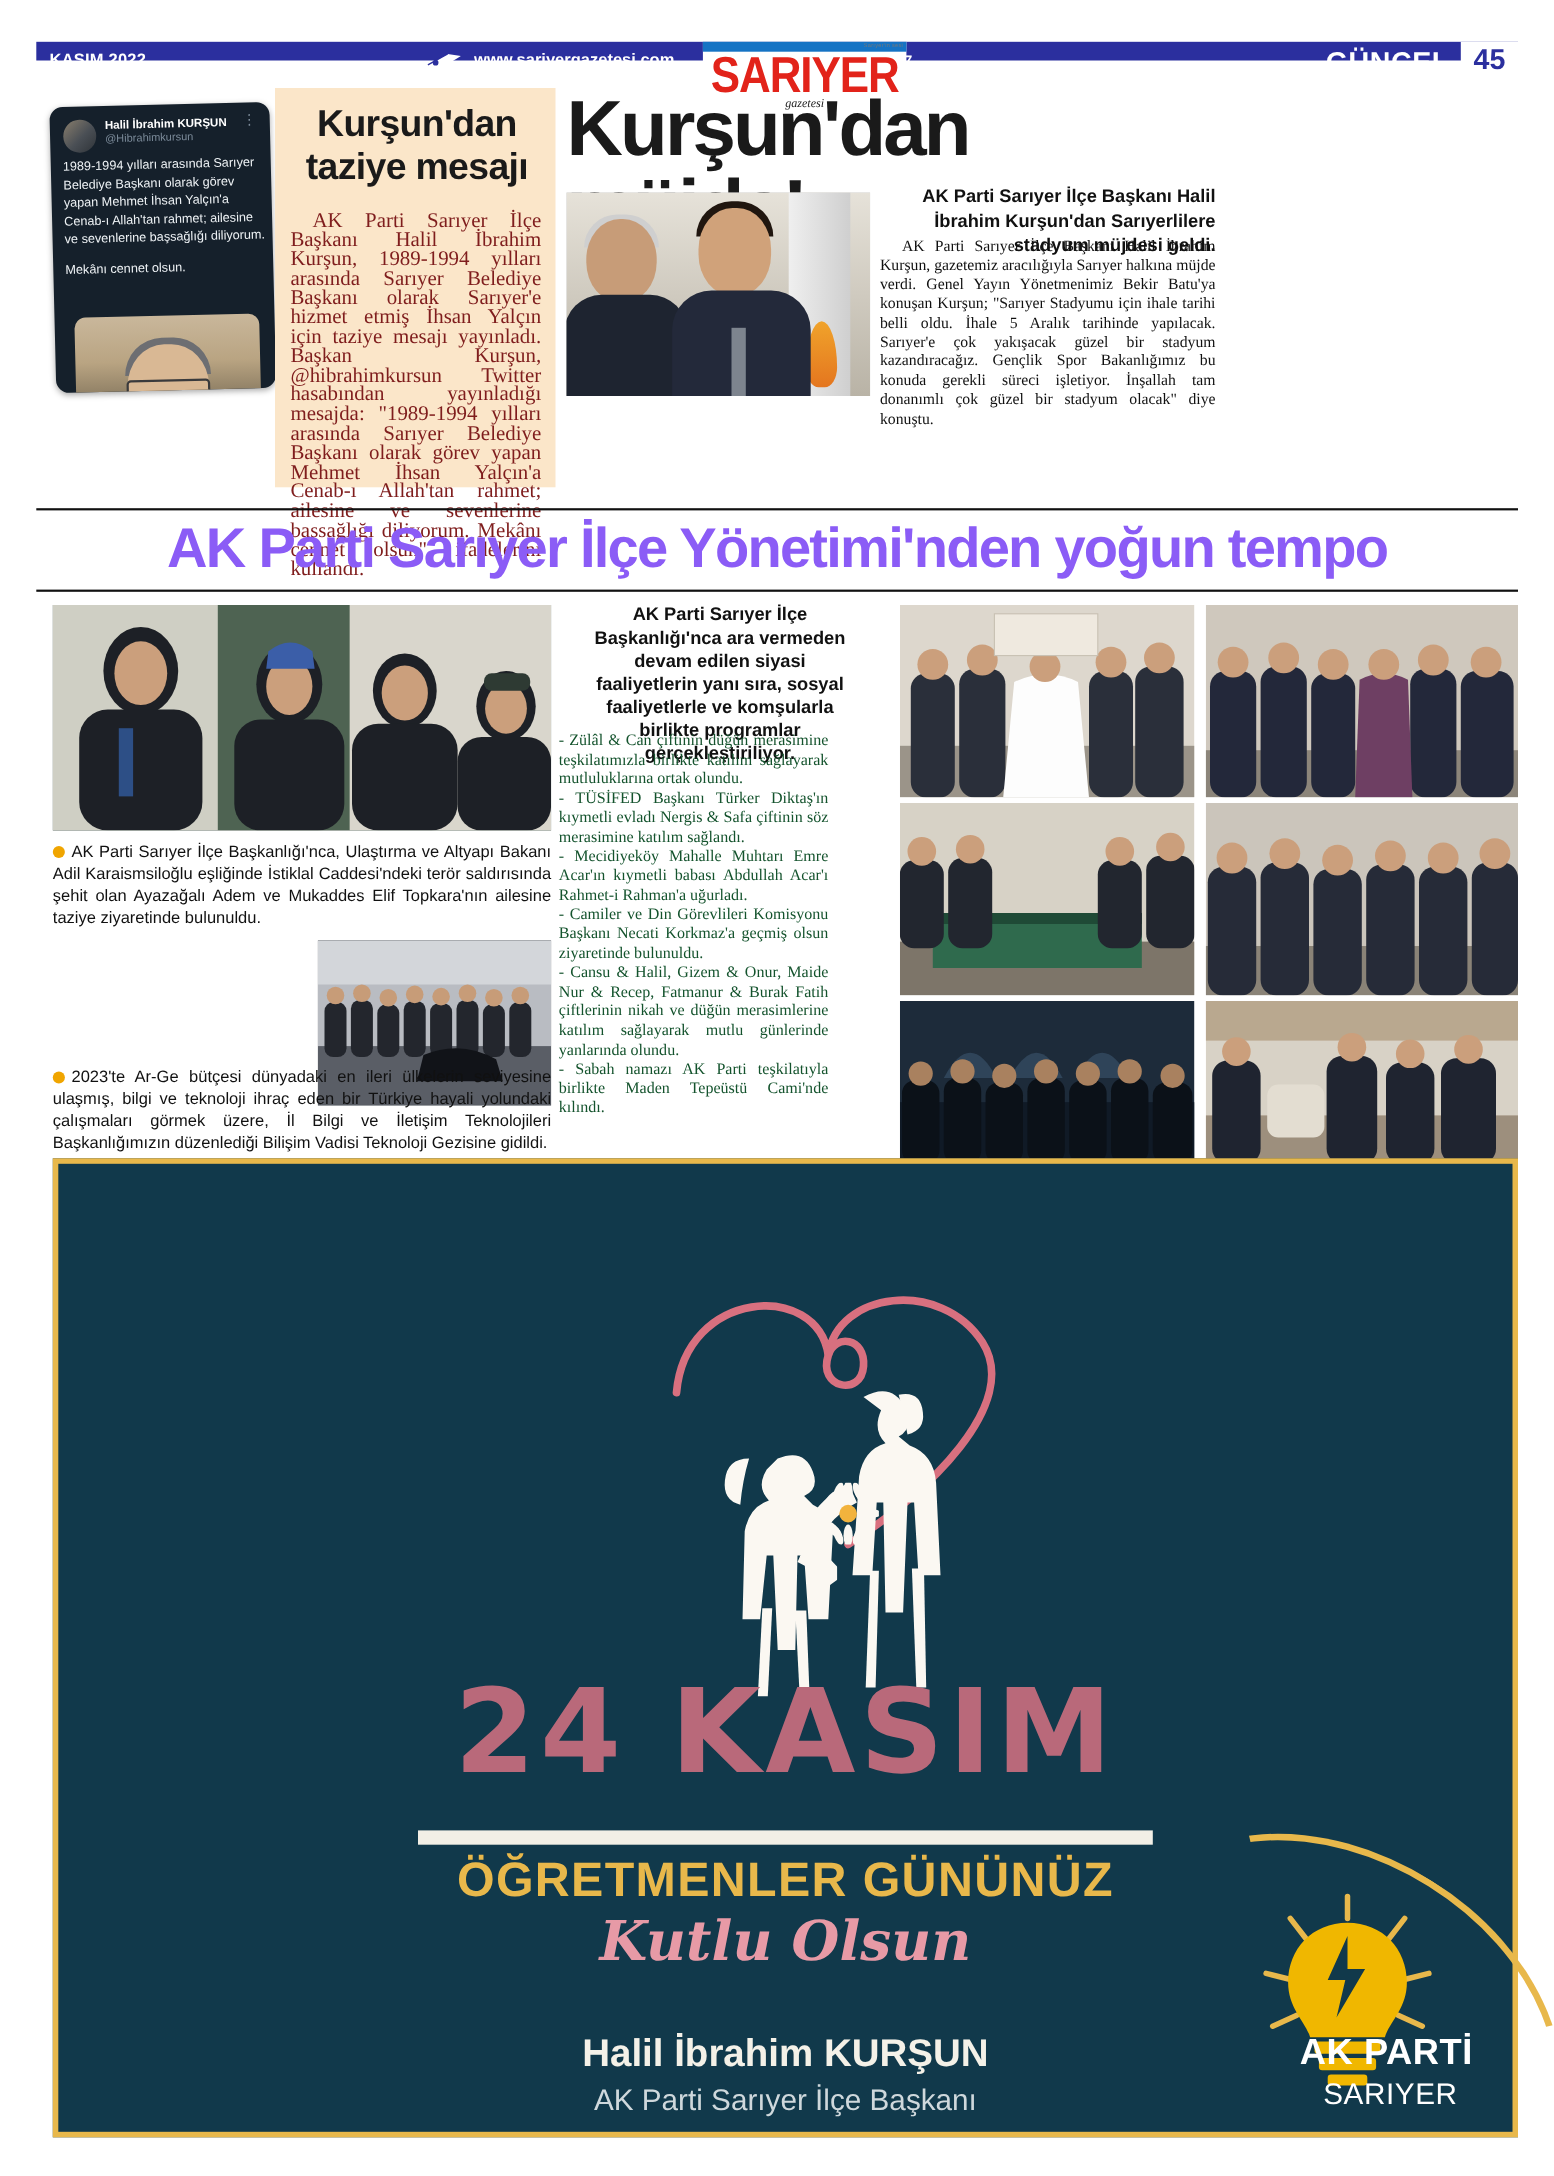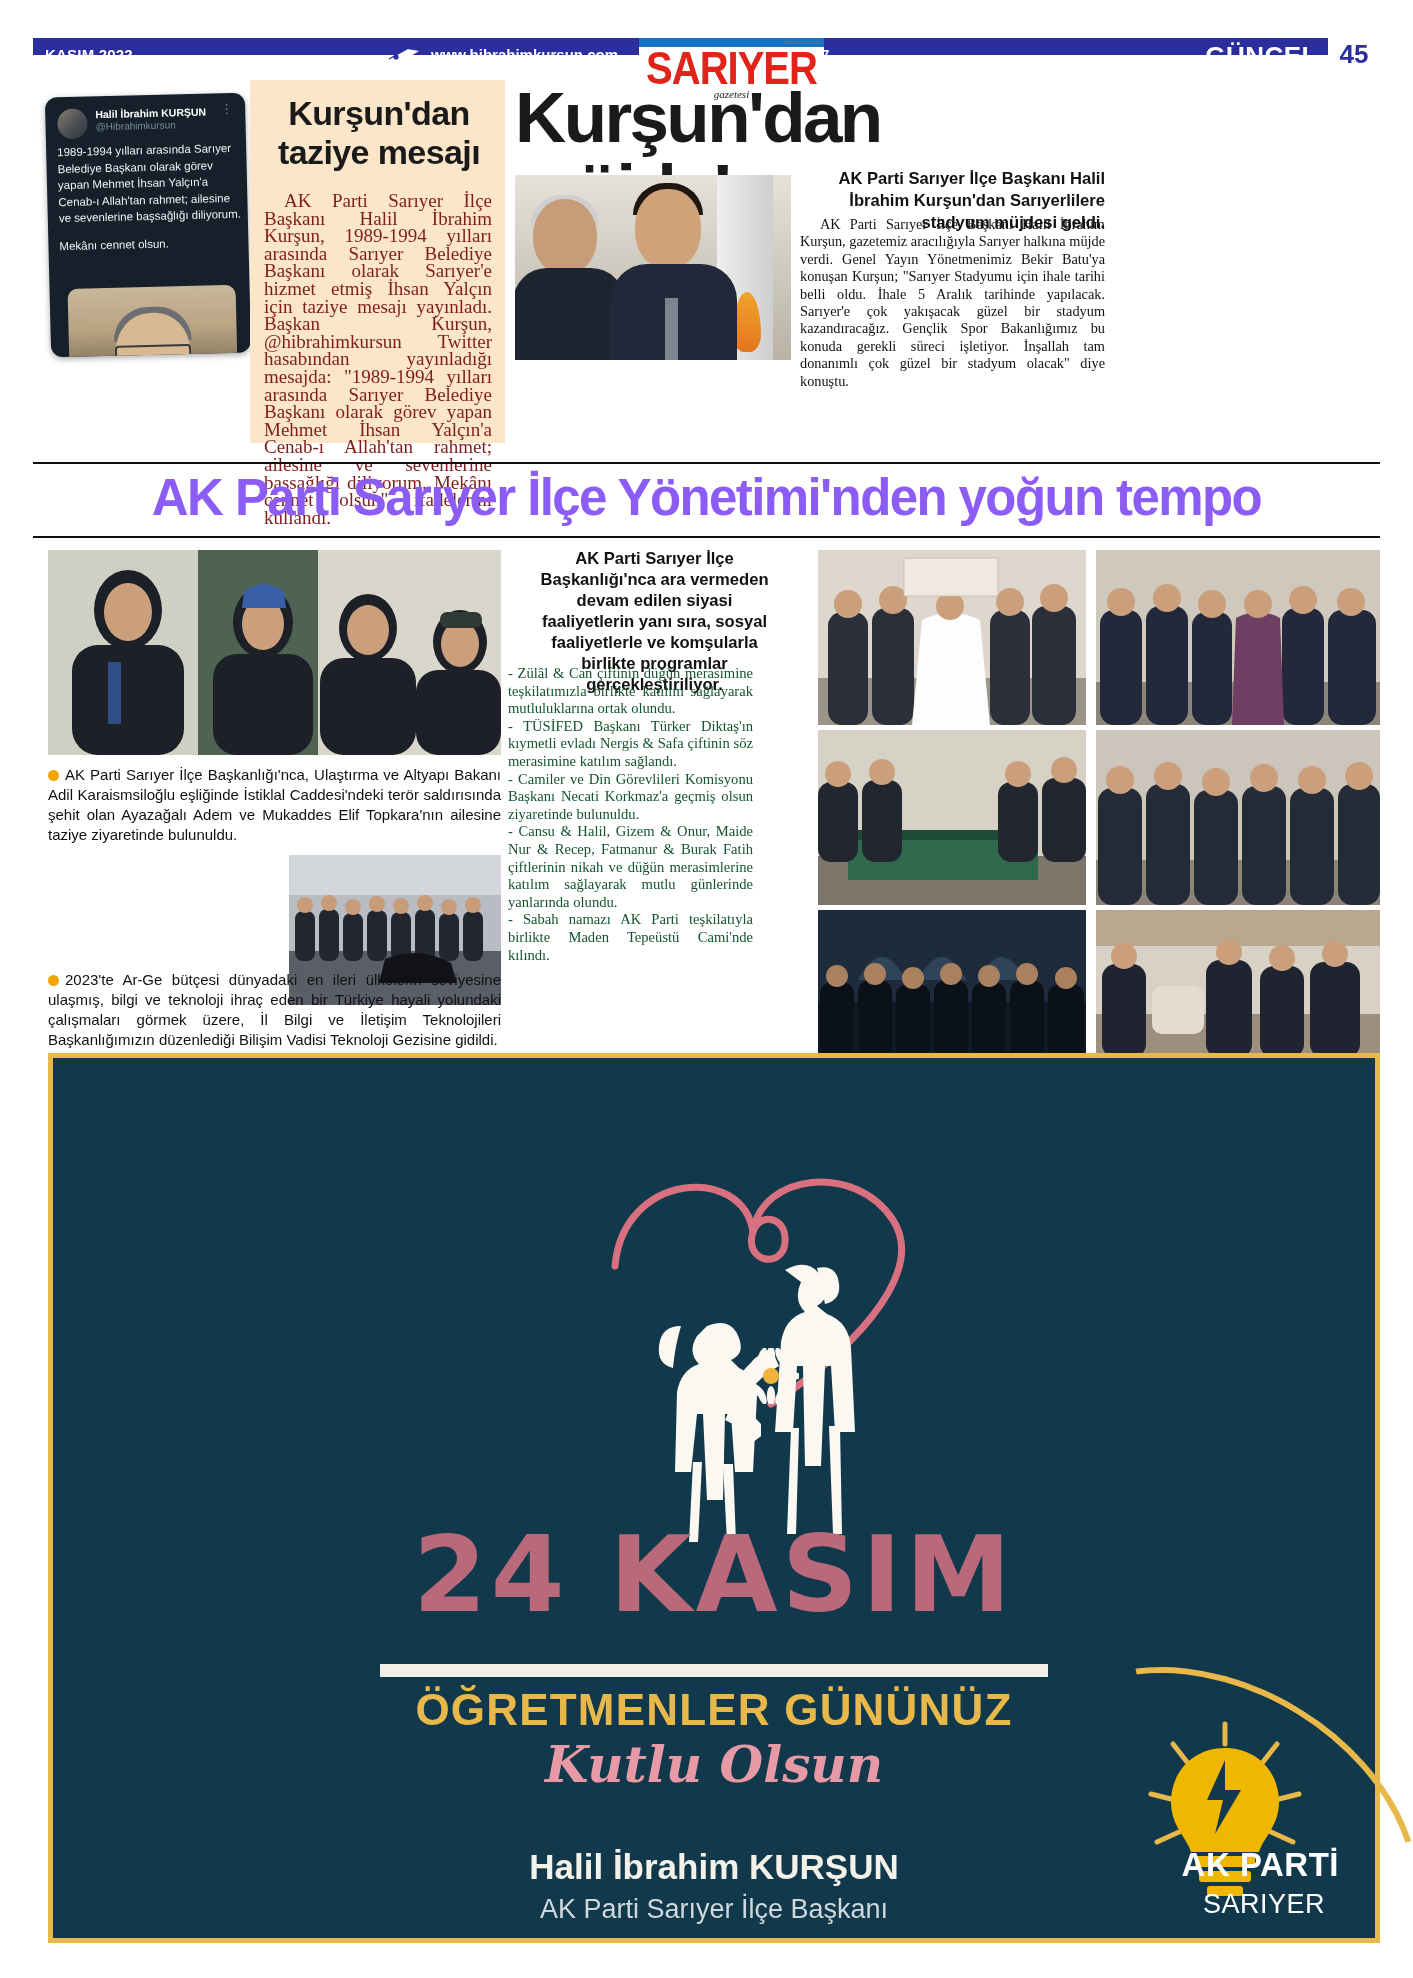--- a/index.html
+++ b/index.html
@@ -120,21 +120,21 @@
   <div class="masthead">
     <div class="date">KASIM 2022</div>
 
     <div class="web-icon">
       <svg viewBox="0 0 34 18" width="34" height="18">
         <path d="M2 13 L20 3 L32 5 L14 16 Z" fill="#fff"></path>
         <path d="M2 13 L20 3" stroke="#2b2f9e" stroke-width="1.2" fill="none"></path>
         <circle cx="9" cy="11" r="2.6" fill="#2b2f9e"></circle>
       </svg>
     </div>
-    <div class="web">www.hibrahimkursun.com</div>
+    <div class="web">www.sariyergazetesi.com</div>
 
     <div class="phone-icon">✆</div>
     <div class="phone">0212 242 01 27</div>
 
     <div class="guncel">GÜNCEL</div>
     <div class="pageno">45</div>
   </div>
 
   <div class="logo-box">
     <div class="logo-topbar"></div>
@@ -250,20 +250,21 @@
     </svg>
   </div>
   <div class="cap-b">
     <span class="bullet"></span><span>2023'te Ar-Ge bütçesi dünyadaki en ileri ülkelerin seviyesine ulaşmış, bilgi ve teknoloji ihraç eden bir Türkiye hayali yolundaki çalışmaları görmek üzere, İl Bilgi ve İletişim Teknolojileri Başkanlığımızın düzenlediği Bilişim Vadisi Teknoloji Gezisine gidildi.</span>
   </div>
 
   <div class="mid-intro">AK Parti Sarıyer İlçe Başkanlığı'nca ara vermeden devam edilen siyasi faaliyetlerin yanı sıra, sosyal faaliyetlerle ve komşularla birlikte programlar gerçekleştiriliyor.</div>
   <div class="mid-list">
     <p>- Zülâl &amp; Can çiftinin düğün merasimine teşkilatımızla birlikte katılım sağlayarak mutluluklarına ortak olundu.</p>
     <p>- TÜSİFED Başkanı Türker Diktaş'ın kıymetli evladı Nergis &amp; Safa çiftinin söz merasimine katılım sağlandı.</p>
+    <p>- Mecidiyeköy Mahalle Muhtarı Emre Acar'ın kıymetli babası Abdullah Acar'ı Rahmet-i Rahman'a uğurladı.</p>
     <p>- Camiler ve Din Görevlileri Komisyonu Başkanı Necati Korkmaz'a geçmiş olsun ziyaretinde bulunuldu.</p>
     <p>- Cansu &amp; Halil, Gizem &amp; Onur, Maide Nur &amp; Recep, Fatmanur &amp; Burak Fatih çiftlerinin nikah ve düğün merasimlerine katılım sağlayarak mutlu günlerinde yanlarında olundu.</p>
     <p>- Sabah namazı AK Parti teşkilatıyla birlikte Maden Tepeüstü Cami'nde kılındı.</p>
   </div>
 
   <div class="grid-ph" style="left:818px;top:550px;width:268px;height:175px;">
     <svg viewBox="0 0 268 175" width="268" height="175" preserveAspectRatio="none">
       <rect width="268" height="175" fill="#ddd7cd"></rect>
         <rect y="128" width="268" height="47" fill="#9b9489"></rect>
       <g fill="#2a2f3a">

